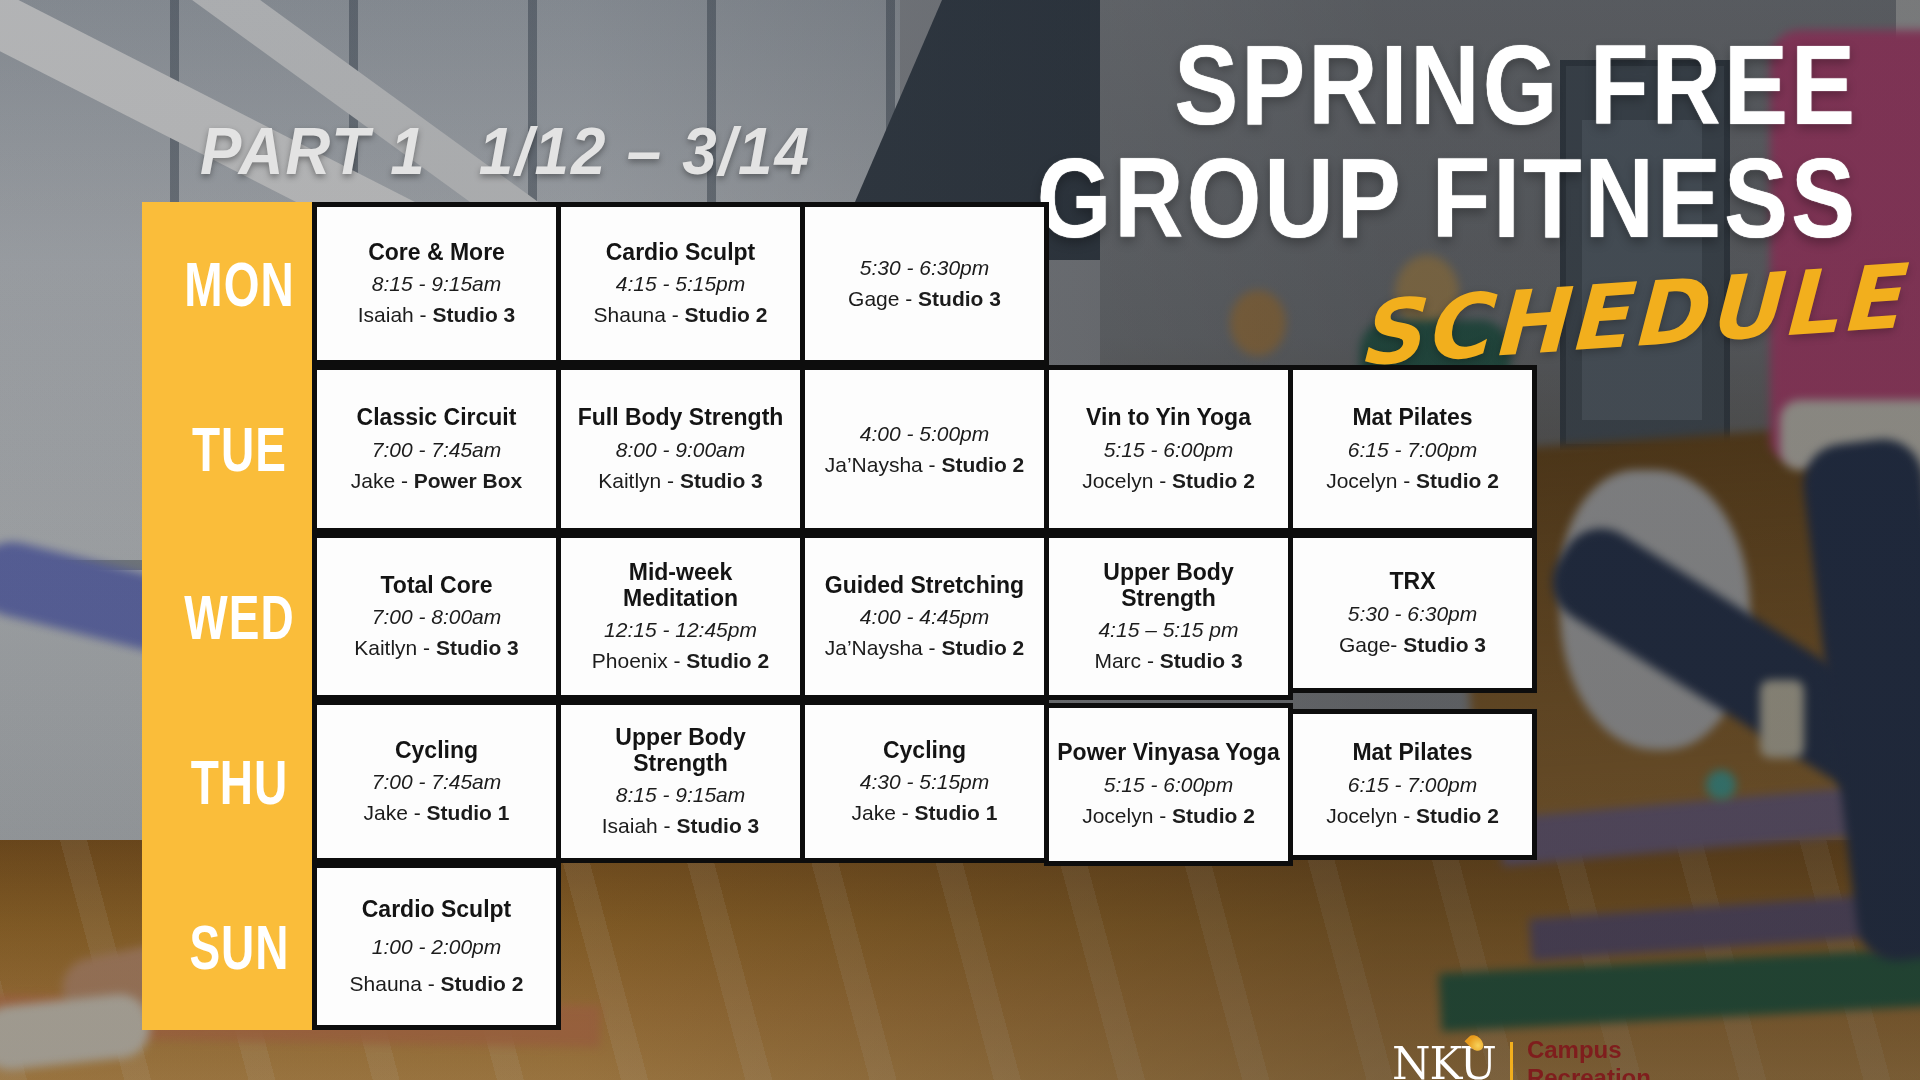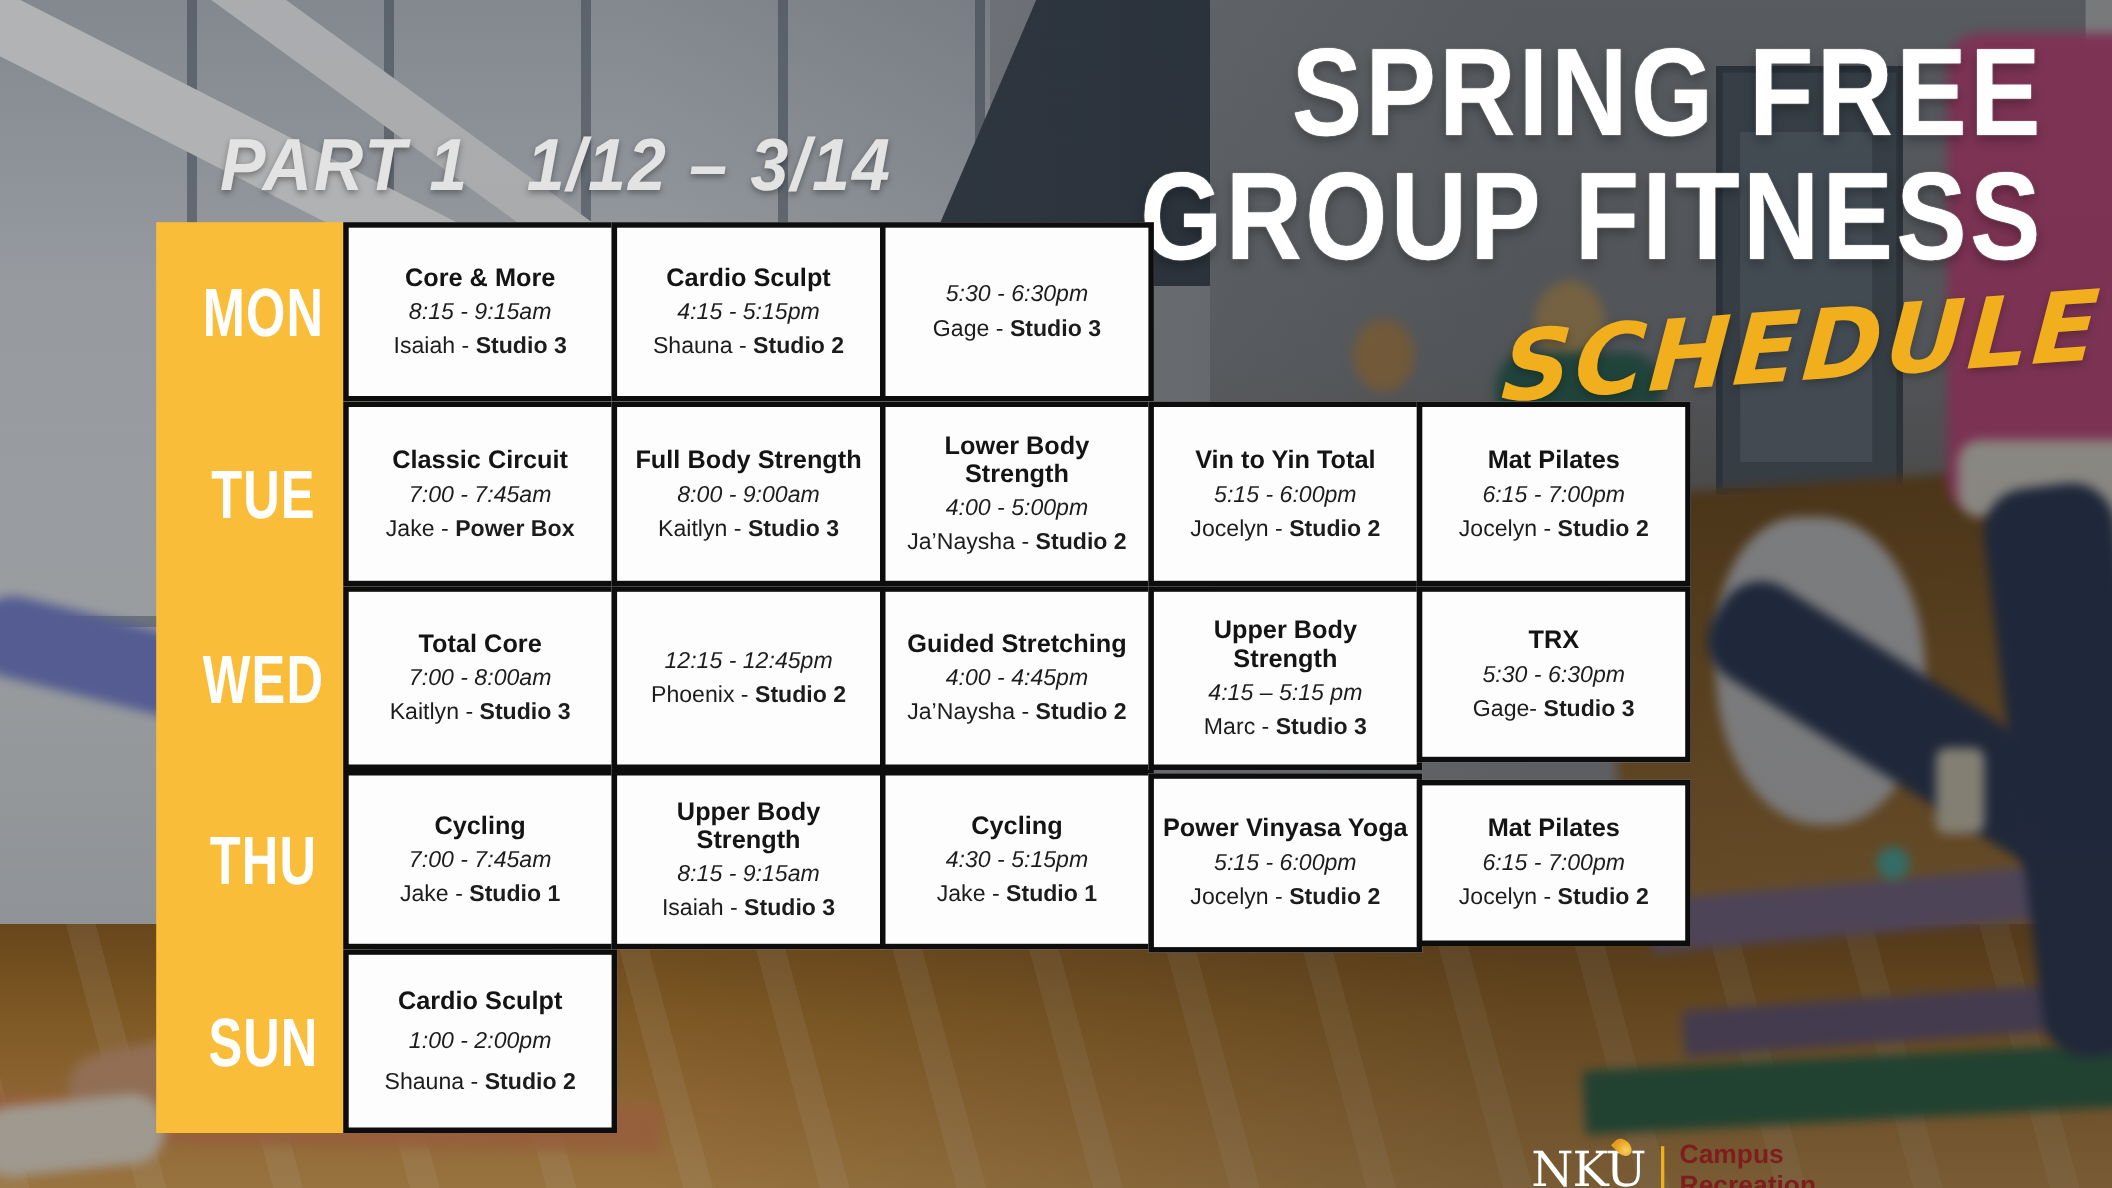--- a/index.html
+++ b/index.html
@@ -188,43 +188,43 @@
     <div class="c-title">Classic Circuit</div>
     <div class="c-time">7:00 - 7:45am</div>
     <div class="c-inst"><span>Jake - </span><span class="studio">Power Box</span></div>
   </div>
   <div class="card">
     <div class="c-title">Full Body Strength</div>
     <div class="c-time">8:00 - 9:00am</div>
     <div class="c-inst"><span>Kaitlyn - </span><span class="studio">Studio 3</span></div>
   </div>
   <div class="card">
-    <div class="c-title">Lower Body Strength</div>
     <div class="c-time">4:00 - 5:00pm</div>
     <div class="c-inst"><span>Ja’Naysha - </span><span class="studio">Studio 2</span></div>
   </div>
   <div class="card">
-    <div class="c-title">Vin to Yin Total</div>
+    <div class="c-title">Vin to Yin Yoga</div>
     <div class="c-time">5:15 - 6:00pm</div>
     <div class="c-inst"><span>Jocelyn - </span><span class="studio">Studio 2</span></div>
   </div>
   <div class="card">
     <div class="c-title">Mat Pilates</div>
     <div class="c-time">6:15 - 7:00pm</div>
     <div class="c-inst"><span>Jocelyn - </span><span class="studio">Studio 2</span></div>
   </div>
 </div>
 
 <div class="row r2">
   <div class="card">
     <div class="c-title">Total Core</div>
     <div class="c-time">7:00 - 8:00am</div>
     <div class="c-inst"><span>Kaitlyn - </span><span class="studio">Studio 3</span></div>
   </div>
   <div class="card">
+    <div class="c-title">Mid-week Meditation</div>
     <div class="c-time">12:15 - 12:45pm</div>
     <div class="c-inst"><span>Phoenix - </span><span class="studio">Studio 2</span></div>
   </div>
   <div class="card">
     <div class="c-title">Guided Stretching</div>
     <div class="c-time">4:00 - 4:45pm</div>
     <div class="c-inst"><span>Ja’Naysha - </span><span class="studio">Studio 2</span></div>
   </div>
   <div class="card">
     <div class="c-title">Upper Body Strength</div>

